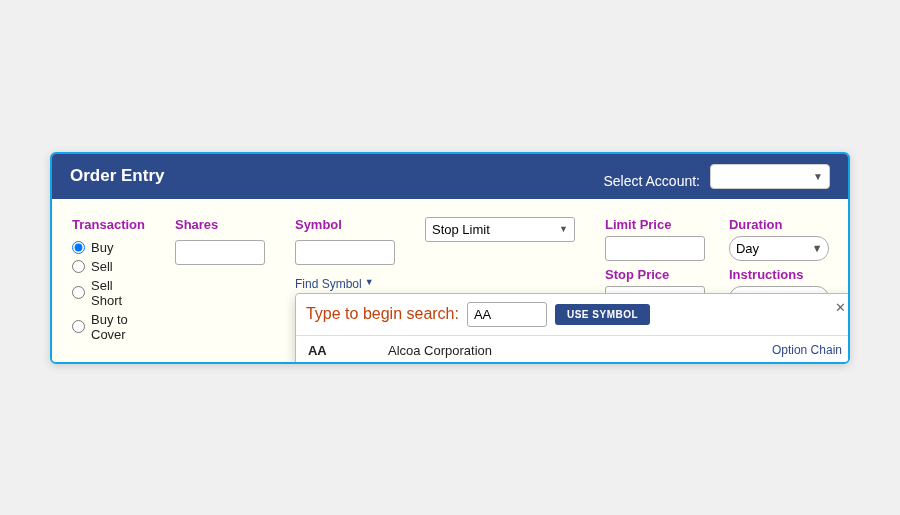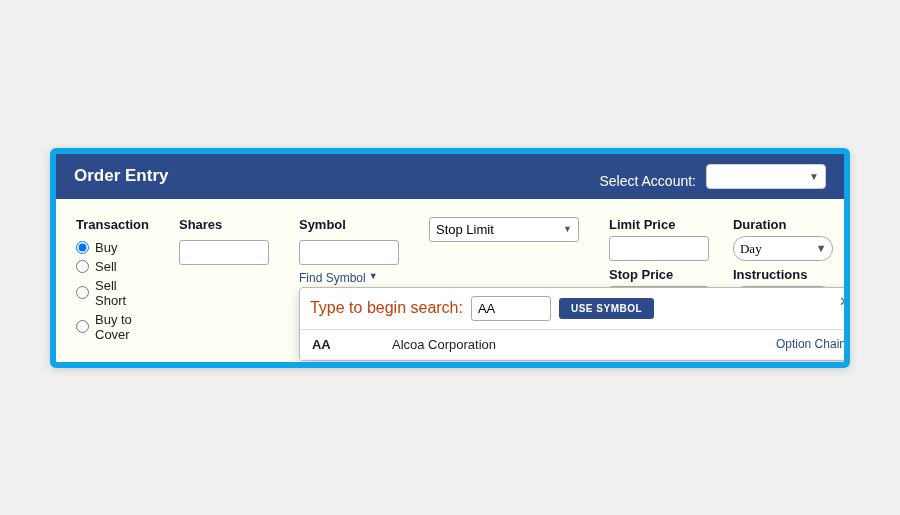--- a/index.html
+++ b/index.html
@@ -10,21 +10,21 @@
       display: flex;
       justify-content: center;
       align-items: center;
       width: 900px;
       min-height: 515px;
     }
 
     .order-entry-container {
       width: 800px;
       background: #fff;
-      border: 6px solid #0ea5e9;
+      border: 2px solid #0ea5e9;
       border-radius: 6px;
       overflow: hidden;
       box-shadow: 0 2px 8px rgba(0,0,0,0.15);
     }
 
     .header {
       background: #2d4a8a;
       color: #fff;
       padding: 10px 18px;
       display: flex;
@@ -91,21 +91,21 @@
 
     .field-group {
       display: flex;
       flex-direction: column;
       gap: 4px;
     }
 
     .field-label {
       font-size: 13px;
       font-weight: bold;
-      color: #0f172a;
+      color: #a21caf;
       margin-bottom: 4px;
     }
 
     .transaction-group {
       display: flex;
       flex-direction: column;
       gap: 4px;
     }
 
     .radio-item {
@@ -137,21 +137,21 @@
       width: 100px;
     }
 
     .find-symbol-link {
       color: #2d4a8a;
       font-size: 12px;
       cursor: pointer;
       display: inline-flex;
       align-items: flex-start;
       gap: 3px;
-      margin-top: 2px;
+      margin-top: 8px;
     }
 
     .find-symbol-link .arrow {
       font-size: 9px;
     }
 
     .order-type-select {
       width: 150px;
       border: 1px solid #aaa;
       border-radius: 3px;
@@ -166,21 +166,20 @@
     .duration-select, .instructions-select {
       width: 100px;
       border: 1px solid #aaa;
       border-radius: 12px;
       padding: 4px 24px 4px 6px;
       font-size: 13px;
       appearance: none;
       -webkit-appearance: none;
       cursor: pointer;
       background: #fff;
-      font-family: Liberation Serif, serif;
     }
 
     .price-input {
       border: 1px solid #aaa;
       border-radius: 3px;
       padding: 4px 6px;
       font-size: 13px;
       width: 100px;
     }
 

